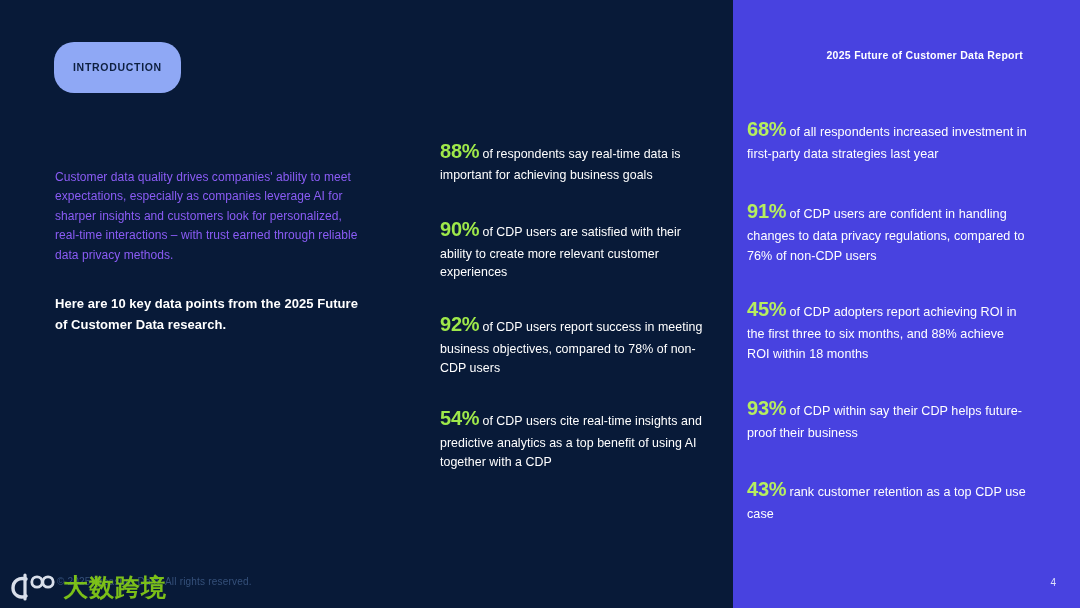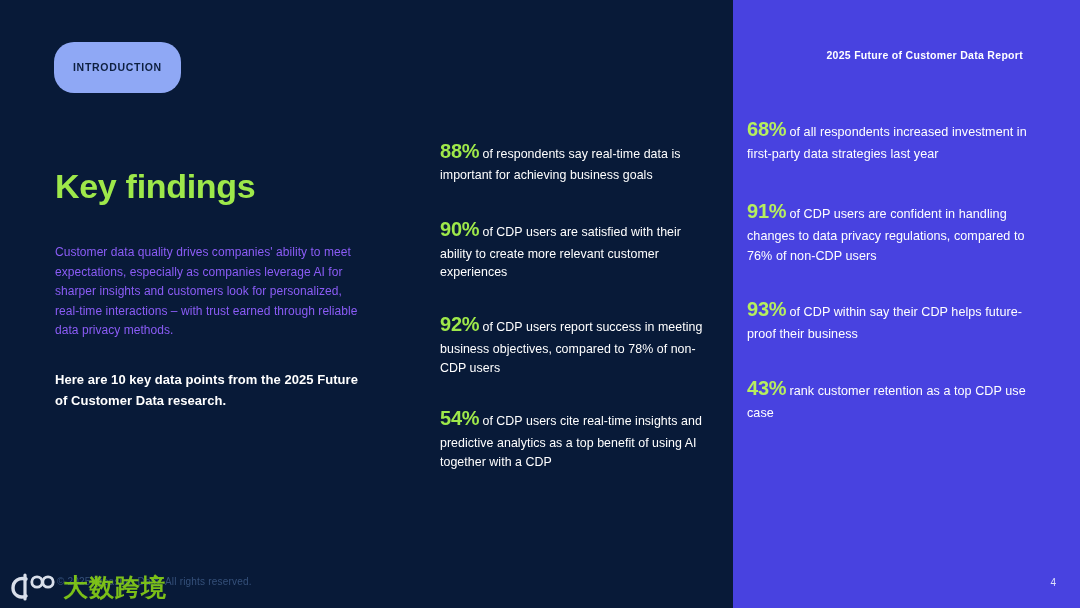--- a/index.html
+++ b/index.html
@@ -176,21 +176,20 @@
 
 <div class="slide">
 
   <div class="purple-panel"></div>
 
   <div class="badge">INTRODUCTION</div>
 
   <div class="doc-header">2025 Future of Customer Data Report</div>
 
   <div class="left-col">
-    <h1 class="title">Key findings</h1>
     <p class="lede">Customer data quality drives companies' ability to meet expectations, especially as companies leverage AI for sharper insights and customers look for personalized, real-time interactions – with trust earned through reliable data privacy methods.</p>
     <p class="lede-bold">Here are 10 key data points from the 2025 Future of Customer Data research.</p>
   </div>
 
   <div class="stat-col col-middle">
     <div class="stat">
       <p><span class="pct">88%</span><span>of respondents say real-time data is important for achieving business goals</span></p>
     </div>
     <div class="stat">
       <p><span class="pct">90%</span><span>of CDP users are satisfied with their ability to create more relevant customer experiences</span></p>
@@ -202,20 +201,23 @@
       <p><span class="pct">54%</span><span>of CDP users cite real-time insights and predictive analytics as a top benefit of using AI together with a CDP</span></p>
     </div>
   </div>
 
   <div class="stat-col col-right">
     <div class="stat">
       <p><span class="pct">68%</span><span>of all respondents increased investment in first-party data strategies last year</span></p>
     </div>
     <div class="stat">
       <p><span class="pct">91%</span><span>of CDP users are confident in handling changes to data privacy regulations, compared to 76% of non-CDP users</span></p>
+    </div>
+    <div class="stat">
+      <p><span class="pct">45%</span><span>of CDP adopters report achieving ROI in the first three to six months, and 88% achieve ROI within 18 months</span></p>
     </div>
     <div class="stat">
       <p><span class="pct">93%</span><span>of CDP within say their CDP helps future-proof their business</span></p>
     </div>
     <div class="stat">
       <p><span class="pct">43%</span><span>rank customer retention as a top CDP use case</span></p>
     </div>
   </div>
 
   <div class="copyright">© 2025 Treasure Data. All rights reserved.</div>

